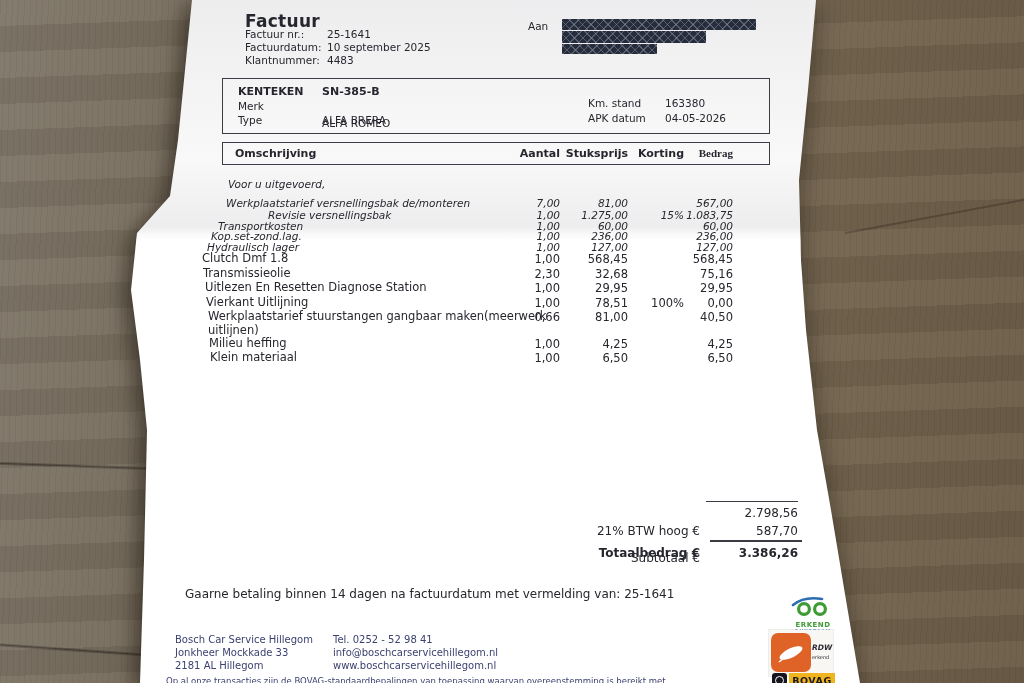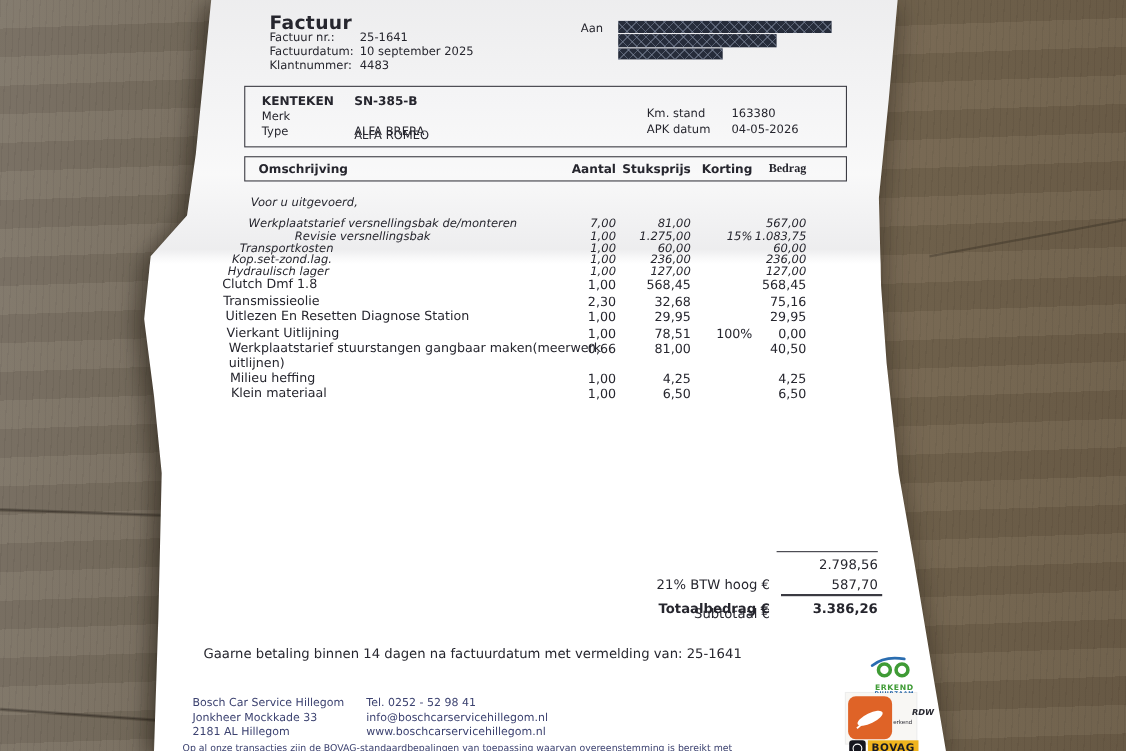--- a/index.html
+++ b/index.html
@@ -59,21 +59,21 @@
   .tot-label{position:absolute;text-align:right;width:150px;font-size:12px;}
   .tot-val{position:absolute;text-align:right;width:88px;left:710px;font-size:12px;}
   .footer{color:#3c4270;font-size:10px;line-height:13px;white-space:nowrap;position:absolute;}
   .legal{position:absolute;color:#3c4270;font-size:8.5px;white-space:nowrap;}
   
   .logo-erkend{position:absolute;left:786px;top:596px;width:54px;text-align:center;}
   .erkend-t1{display:block;font-size:7px;font-weight:bold;color:#3f9b35;letter-spacing:.5px;}
   .erkend-t2{display:block;font-size:4.8px;font-weight:bold;color:#2a6db0;letter-spacing:.6px;}
   .logo-rdw{position:absolute;left:769px;top:630px;width:64px;height:46px;background:#f8f7f4;
     box-shadow:0 0 0 1px rgba(0,0,0,.07);}
-  .rdw-t1{position:absolute;left:43px;top:13px;font-size:7.5px;font-weight:bold;font-style:italic;color:#2b2b33;padding-left:17px;}
+  .rdw-t1{position:absolute;left:43px;top:13px;font-size:7.5px;font-weight:bold;font-style:italic;color:#2b2b33;}
   .rdw-t2{position:absolute;left:43px;top:24px;font-size:5px;color:#2b2b33;}
   .logo-bovag{position:absolute;left:772px;top:673px;width:64px;height:16px;}
   .bovag-sq{position:absolute;left:0;top:0;width:15px;height:15px;background:#15151d;border-radius:3px;}
   .bovag-sq::after{content:"";position:absolute;left:3px;top:3px;width:7px;height:7px;border:1.7px solid #fff;border-radius:50%;}
   .bovag-yellow{position:absolute;left:17px;top:0;width:46px;height:15px;background:#f0b41e;
     color:#1a1a22;font-size:9.5px;font-weight:bold;text-align:center;line-height:15px;letter-spacing:.5px;}
 </style>
 </head>
 <body>
 

